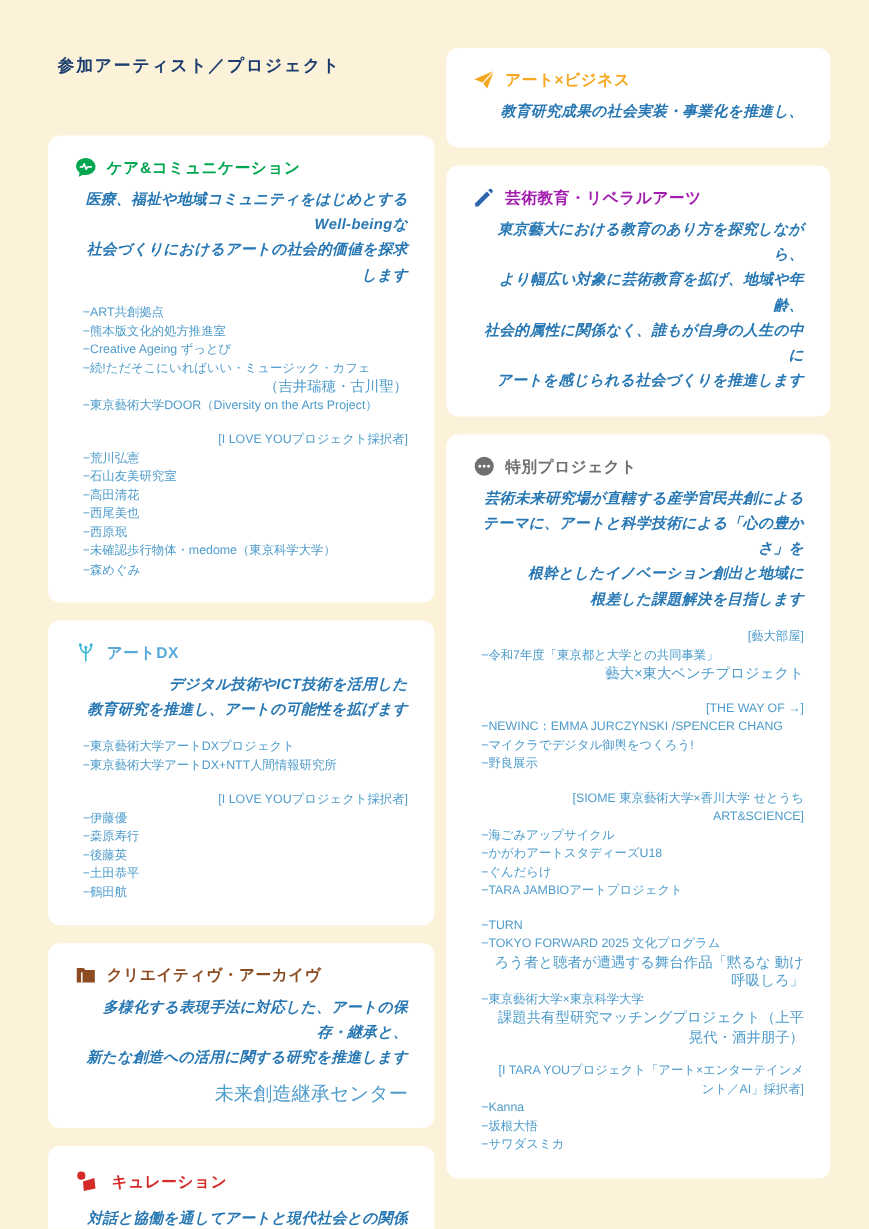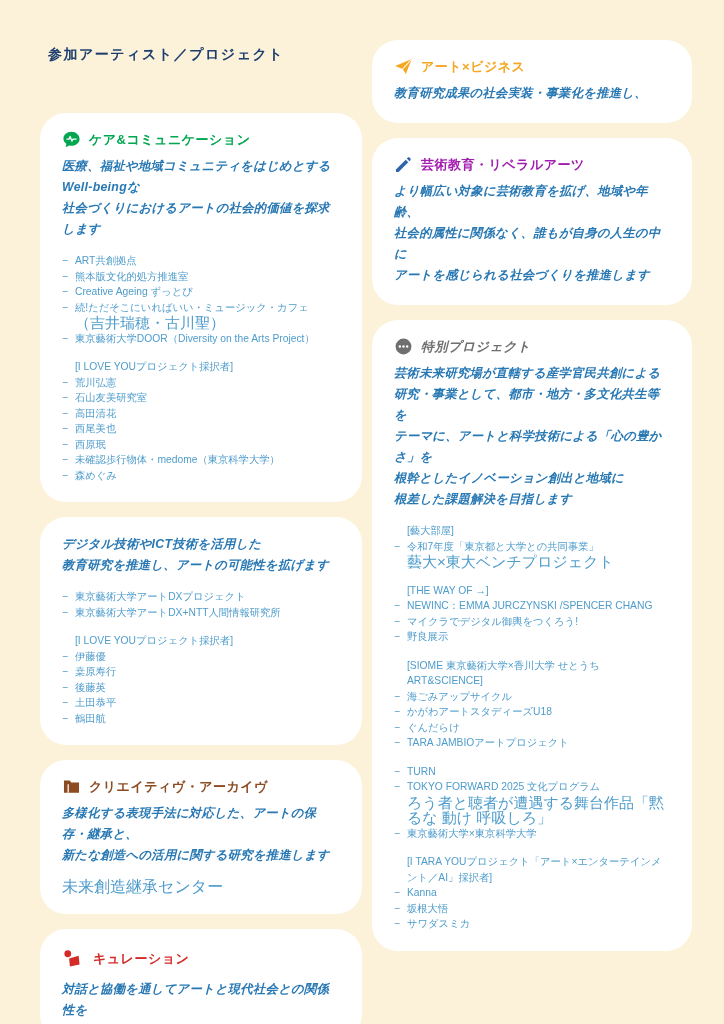--- a/index.html
+++ b/index.html
@@ -8,30 +8,30 @@
     background:#FBF2D9;
     font-family:"Liberation Sans","DejaVu Sans",sans-serif;
   }
   .col{position:absolute;top:40px;display:flex;flex-direction:column;gap:15px;}
   #col-left{left:40px;width:322px;}
   #col-right{left:372px;width:320px;}
   .page-title{
     font-size:14px;font-weight:bold;color:#1C3D6E;
     letter-spacing:1.5px;margin:6px 0 34px 8px;
   }
-  .card{background:#FFFFFF;border-radius:26px;padding:17px 22px 19px;}
+  .card{background:#FFFFFF;border-radius:10px;padding:17px 22px 19px;text-align:right;}
   .card-head{display:flex;align-items:center;gap:8px;margin-bottom:7px;}
   .card-icon{flex:none;display:inline-flex;align-items:center;}
   .card-title{font-size:13px;font-weight:bold;letter-spacing:0.5px;}
   .desc-line{font-size:12.3px;font-weight:bold;color:#2878B4;line-height:21px;letter-spacing:0.3px;font-style:italic;}
   .group{margin-top:13px;}
   .group-header{font-size:10.3px;color:#4E9CCB;line-height:15.5px;padding-left:13px;}
   .item{display:flex;font-size:10.3px;color:#4E9CCB;line-height:15.5px;}
   .item .dash{width:13px;flex:none;}
-  .item-sub{padding-left:13px;font-size:15px;color:#4E9CCB;line-height:15.5px;}
+  .item-sub{padding-left:13px;font-size:12px;color:#4E9CCB;line-height:15.5px;}
   .plain-item{font-size:16px;color:#4E9CCB;line-height:15.5px;}
 </style>
 </head>
 <body>
 
 <div class="col" id="col-left">
   <div class="page-title">参加アーティスト／プロジェクト</div>
 <div class="card">
       <div class="card-head">
         <span class="card-icon">
@@ -93,20 +93,35 @@
           <span class="dash">−</span>
           <span>未確認歩行物体・medome（東京科学大学）</span>
         </div>
         <div class="item">
           <span class="dash">−</span>
           <span>森めぐみ</span>
         </div>
       </div>
     </div>
     <div class="card">
+      <div class="card-head">
+        <span class="card-icon">
+          <svg viewBox="0 0 24 24" width="19" height="19">
+            <g stroke="#3FB8D8" stroke-width="1.8" fill="none" stroke-linecap="round">
+              <path d="M12 21V9"></path>
+              <path d="M12 13C9 12 6.6 9.5 6.4 6"></path>
+              <path d="M12 13c3-1 5.4-3.5 5.6-7"></path>
+            </g>
+            <circle cx="6.3" cy="4.4" r="1.7" fill="#3FB8D8"></circle>
+            <circle cx="12" cy="7" r="1.7" fill="#3FB8D8"></circle>
+            <circle cx="17.7" cy="4.4" r="1.7" fill="#3FB8D8"></circle>
+          </svg>
+        </span>
+        <h2 class="card-title" style="margin: 0px; color: rgb(87, 169, 218);">アートDX</h2>
+      </div>
       <div class="desc-line">デジタル技術やICT技術を活用した</div>
       <div class="desc-line">教育研究を推進し、アートの可能性を拡げます</div>
       <div class="group">
         <div class="item">
           <span class="dash">−</span>
           <span>東京藝術大学アートDXプロジェクト</span>
         </div>
         <div class="item">
           <span class="dash">−</span>
           <span>東京藝術大学アートDX+NTT人間情報研究所</span>
@@ -182,38 +197,38 @@
     <div class="card">
       <div class="card-head">
         <span class="card-icon">
           <svg viewBox="0 0 24 24" width="19" height="19">
             <path d="M2.5 18.2 14.8 5.9l3.3 3.3L5.8 21.5H2.5z" fill="#2D66AC"></path>
             <path d="M16.2 4.5l1-1c.8-.8 2-.8 2.7 0l.6.6c.8.8.8 2 0 2.7l-1 1z" fill="#2D66AC"></path>
           </svg>
         </span>
         <h2 class="card-title" style="margin: 0px; color: #a21caf;">芸術教育・リベラルアーツ</h2>
       </div>
+      <div class="desc-line">東京藝大における教育のあり方を探究しながら、</div>
       <div class="desc-line">より幅広い対象に芸術教育を拡げ、地域や年齢、</div>
       <div class="desc-line">社会的属性に関係なく、誰もが自身の人生の中に</div>
       <div class="desc-line">アートを感じられる社会づくりを推進します</div>
     </div>
     <div class="card">
       <div class="card-head">
         <span class="card-icon">
           <svg viewBox="0 0 24 24" width="19" height="19">
             <circle cx="12" cy="12" r="10" fill="#6F6F6F"></circle>
             <circle cx="7.4" cy="12" r="1.5" fill="#fff"></circle>
             <circle cx="12" cy="12" r="1.5" fill="#fff"></circle>
             <circle cx="16.6" cy="12" r="1.5" fill="#fff"></circle>
           </svg>
         </span>
-        <h2 class="card-title" style="margin: 0px; color: rgb(111, 111, 111); font-style: italic;">特別プロジェクト</h2>
+        <h2 class="card-title" style="margin: 0px; color: rgb(111, 111, 111);">特別プロジェクト</h2>
       </div>
       <div class="desc-line">芸術未来研究場が直轄する産学官民共創による</div>
-      <div class="desc-line">研究・事業として、都市・地方・多文化共生等を</div>
       <div class="desc-line">テーマに、アートと科学技術による「心の豊かさ」を</div>
       <div class="desc-line">根幹としたイノベーション創出と地域に</div>
       <div class="desc-line">根差した課題解決を目指します</div>
       <div class="group">
         <div class="group-header">[藝大部屋]</div>
         <div class="item">
           <span class="dash">−</span>
           <span>令和7年度「東京都と大学との共同事業」</span>
         </div>
         <div class="item-sub">藝大×東大ベンチプロジェクト</div>
@@ -259,20 +274,21 @@
         </div>
         <div class="item">
           <span class="dash">−</span>
           <span>TOKYO FORWARD 2025 文化プログラム</span>
         </div>
         <div class="item-sub">ろう者と聴者が遭遇する舞台作品「黙るな 動け 呼吸しろ」</div>
         <div class="item">
           <span class="dash">−</span>
           <span>東京藝術大学×東京科学大学</span>
         </div>
+        <div class="item-sub">課題共有型研究マッチングプロジェクト（上平晃代・酒井朋子）</div>
       </div>
       <div class="group">
         <div class="group-header">[I TARA YOUプロジェクト「アート×エンターテインメント／AI」採択者]</div>
         <div class="item">
           <span class="dash">−</span>
           <span>Kanna</span>
         </div>
         <div class="item">
           <span class="dash">−</span>
           <span>坂根大悟</span>

